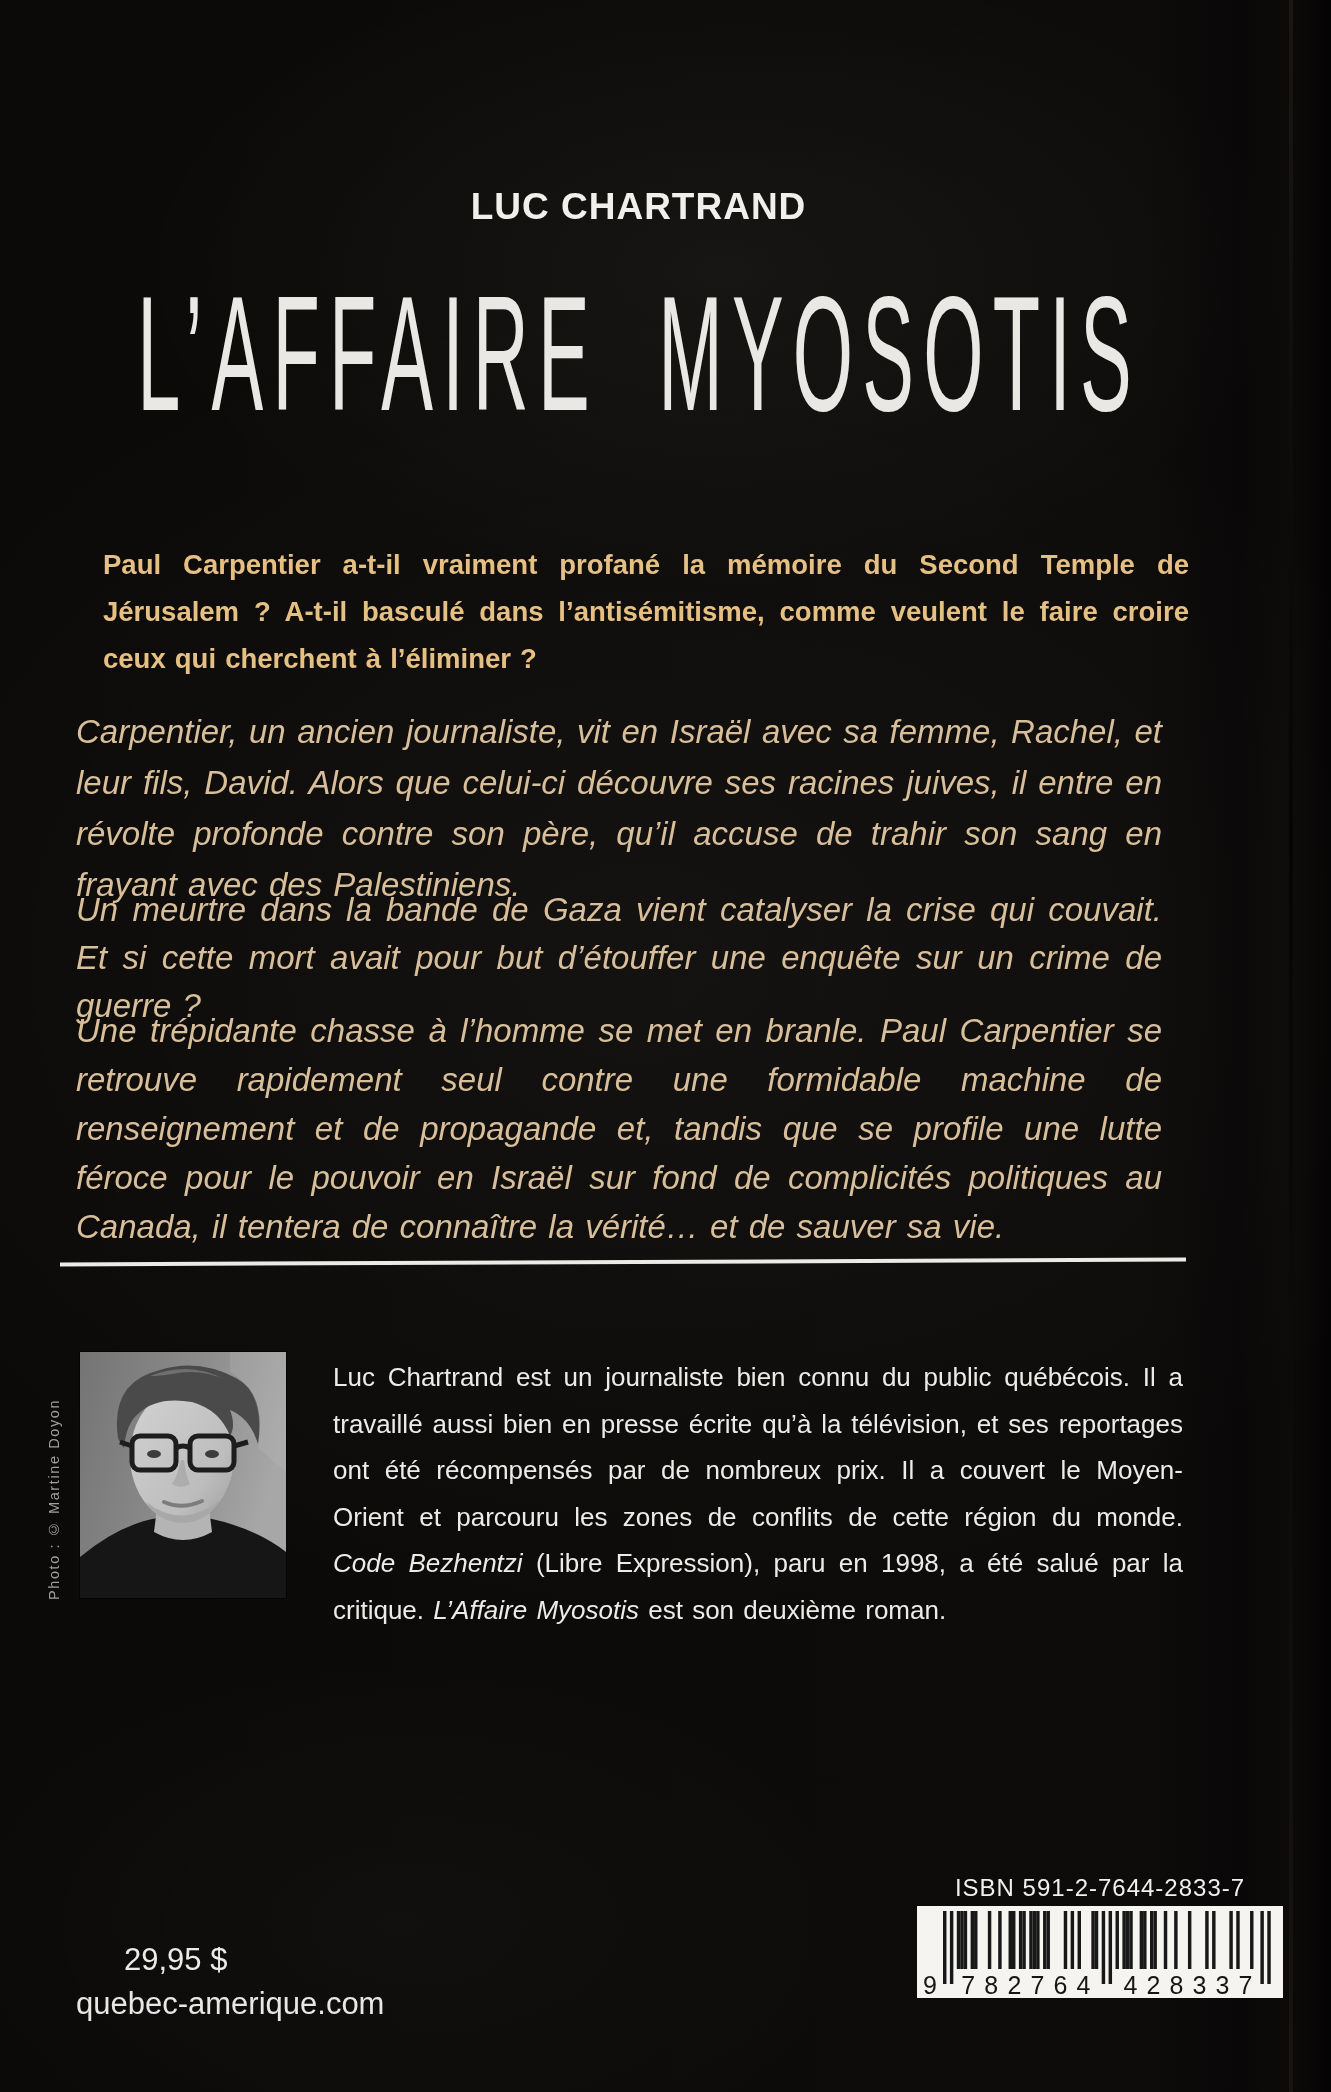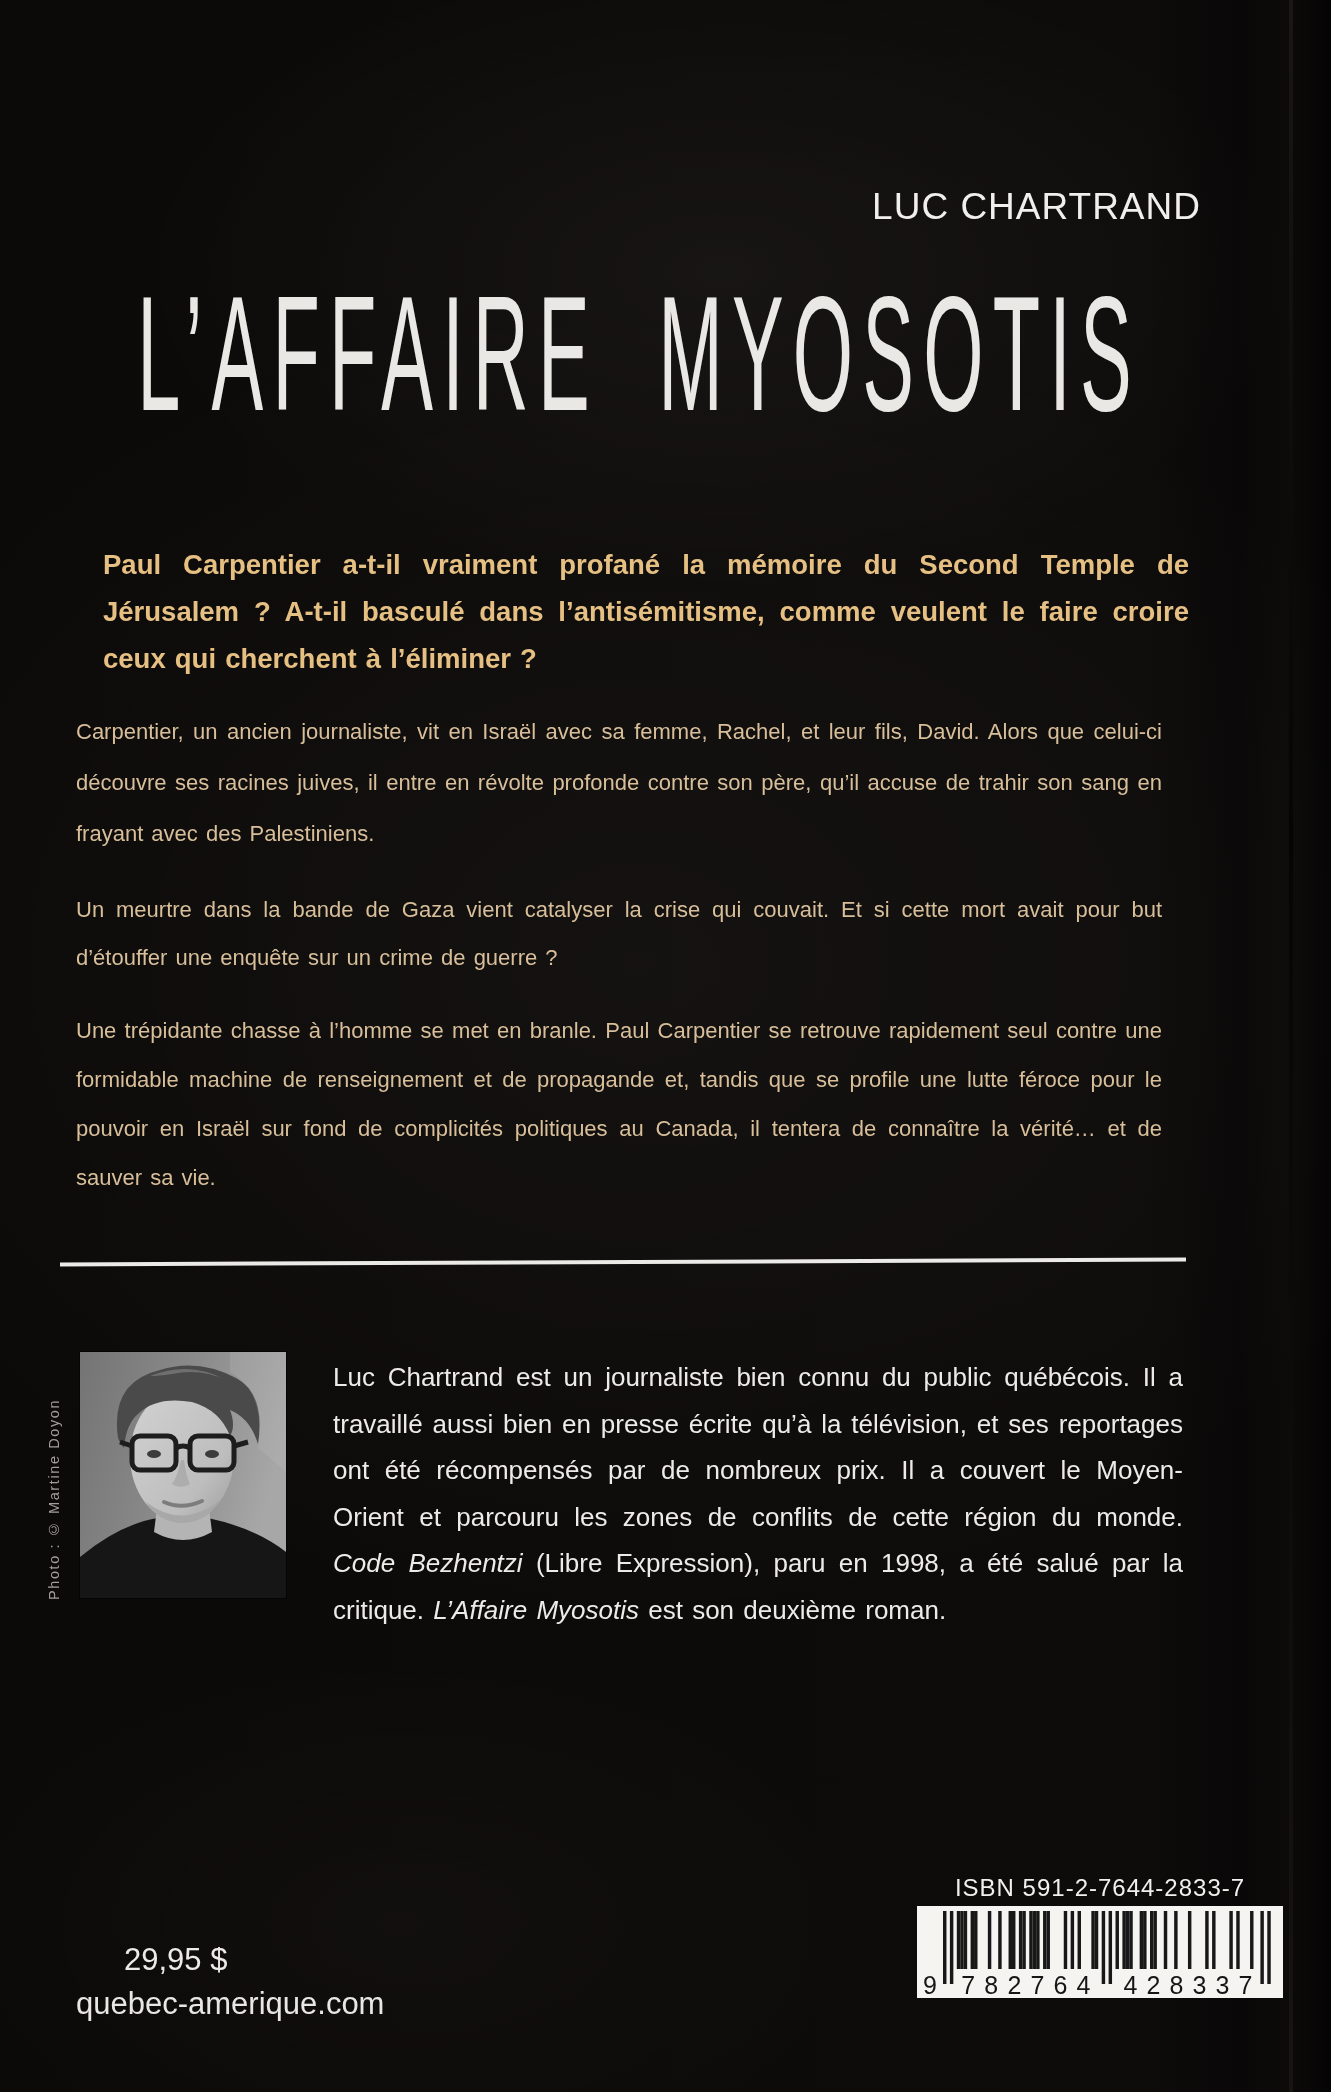--- a/index.html
+++ b/index.html
@@ -20,23 +20,23 @@
   
   .page::after {
     content: "";
     position: absolute; top: 0; bottom: 0; left: 1289px; width: 4px;
     background: linear-gradient(180deg, rgba(40,36,32,.5), rgba(0,0,0,.6) 40%, rgba(45,40,35,.35));
     pointer-events: none;
   }
 
   .author-name {
     position: absolute; top: 186px; left: 76px; width: 1125px;
-    text-align: right;
+    text-align: center;
     color: #f1efec;
-    font-size: 37px; font-weight: 400; letter-spacing: 1px;
+    font-size: 37px; font-weight: 700; letter-spacing: 1px;
     white-space: nowrap;
   }
 
   .book-title {
     position: absolute; top: 272px; left: 76px; width: 1125px; height: 175px;
     display: flex; justify-content: center; align-items: flex-start;
   }
   .book-title .stretch {
     display: inline-block;
     transform: scale(1.02, 2.16);
@@ -55,24 +55,25 @@
     font-size: 27.5px; font-weight: 700;
     line-height: 47px;
     text-align: justify; text-align-last: left;
     word-spacing: 1.5px;
     margin-left: 27px;
   }
 
   .synopsis {
     position: absolute; left: 76px; width: 1086px;
     color: #d8bf9a;
-    font-size: 22px; font-weight: 400;
+    font-size: 33px; font-weight: 400;
     line-height: 51px;
     text-align: justify; text-align-last: left;
     word-spacing: 2px;
+    font-style: italic;
   }
   .synopsis.p1 { top: 706px; }
   .synopsis.p2 { top: 886px; line-height: 48px; }
   .synopsis.p3 { top: 1006px; line-height: 49px; }
 
   .divider {
     position: absolute; top: 1260px; left: 60px; width: 1126px; height: 3.5px;
     background: #eceae7;
     transform: rotate(-0.25deg);
   }

